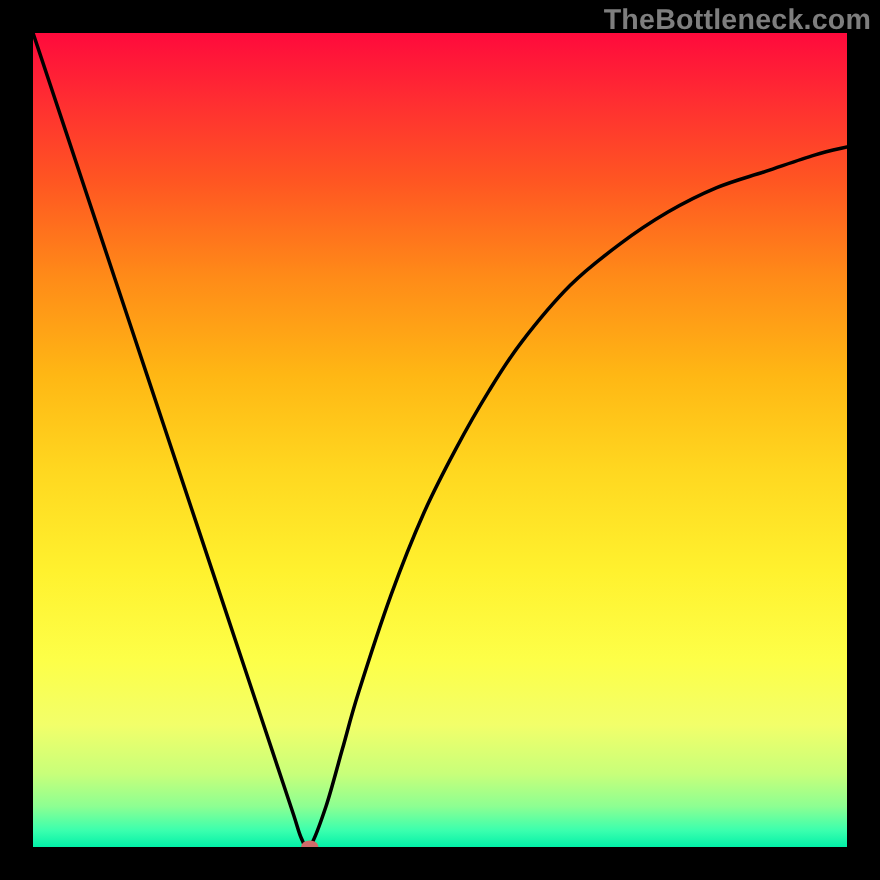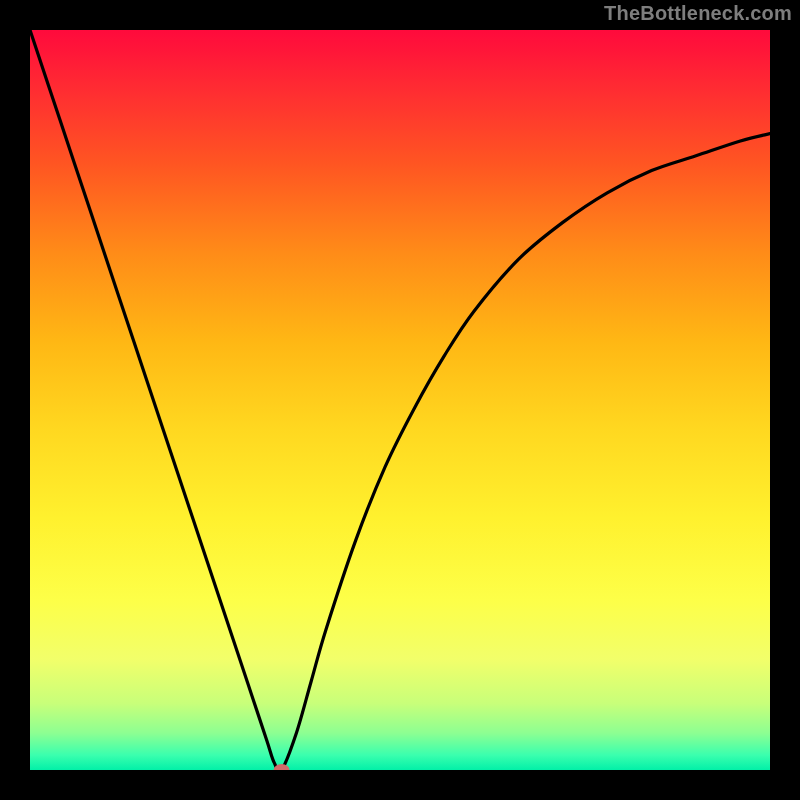--- a/index.html
+++ b/index.html
@@ -43,21 +43,21 @@
     left: 0;
     top: 0;
     width: 740px;
     height: 740px;
   }
   .watermark {
     position: absolute;
     top: 2px;
     right: 8px;
     font-family: Arial, Helvetica, sans-serif;
-    font-size: 20px;
+    font-size: 26px;
     font-weight: 600;
     color: #7e7e7e;
     letter-spacing: 0.2px;
     user-select: none;
   }
 </style>
 </head>
 <body>
 
 <div class="chart-wrap">

